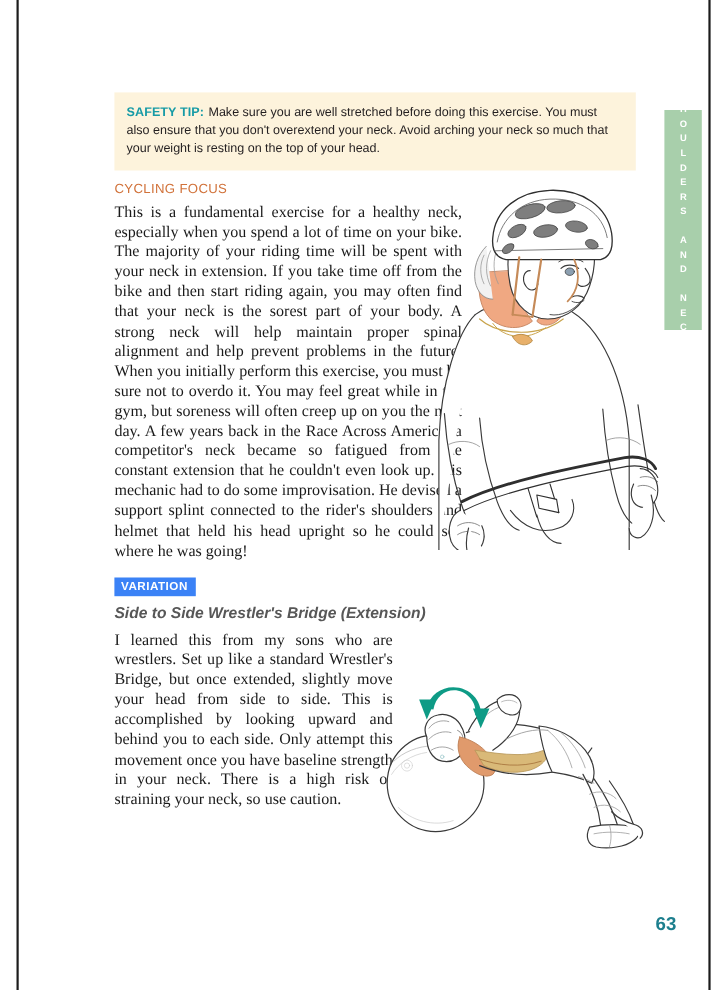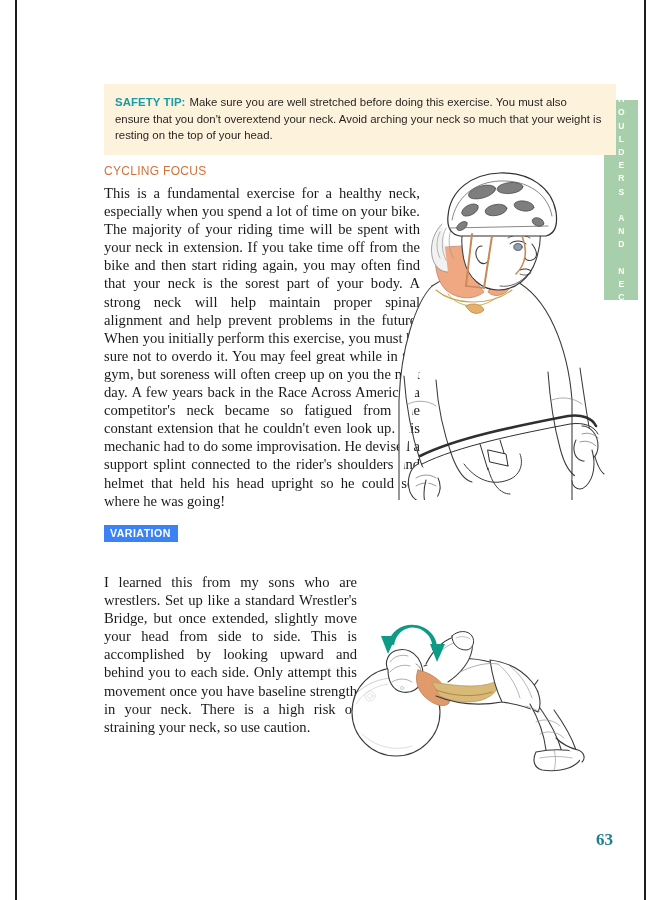--- a/index.html
+++ b/index.html
@@ -51,21 +51,21 @@
     color: #ffffff;
     white-space: nowrap;
     line-height: 1;
   }
 
   
   .safety-box {
     position: absolute;
     left: 104px;
     top: 84px;
-    width: 512px;
+    width: 474px;
     box-sizing: border-box;
     background: #fdf3dc;
     padding: 10px 12px 11px 11px;
   }
   .safety-text {
     font-family: "Liberation Sans", sans-serif;
     font-size: 11.4px;
     line-height: 16.5px;
     color: #231f20;
     margin: 0;
@@ -141,21 +141,21 @@
     color: #1a1a1a;
     text-align: justify;
     margin: 0;
   }
 
   
   .page-number {
     position: absolute;
     left: 596px;
     top: 830px;
-    font-family: Liberation Serif, serif;
+    font-family: Liberation Sans, sans-serif;
     font-weight: bold;
     font-size: 17px;
     color: #1d7f8e;
   }
 
   
   .illo {
     position: absolute;
   }
   .illo-cyclist {
@@ -273,20 +273,21 @@
 
       <path d="M186 258 C194 258 202 266 202 278 C202 290 192 296 184 292 C178 289 176 280 180 272" fill="#ffffff" stroke="#3a3a3a"></path>
       <path d="M186 266 C192 264 198 266 202 270" stroke="#6a6a6a" stroke-width="0.7" fill="none"></path>
       <path d="M184 274 C190 272 196 274 200 278" stroke="#6a6a6a" stroke-width="0.7" fill="none"></path>
       <path d="M196 282 C200 296 198 310 190 318 C184 324 176 320 176 312" fill="#ffffff" stroke="#3a3a3a"></path>
     </g>
   </svg>
 
   <span class="variation-badge">VARIATION</span>
 
+  <div class="variation-subtitle">Side to Side Wrestler's Bridge (Extension)</div>
 
   <p class="variation-body">I learned this from my sons who are wrestlers. Set up like a standard Wrestler's Bridge, but once extended, slightly move your head from side to side. This is accomplished by looking upward and behind you to each side. Only attempt this movement once you have baseline strength in your neck. There is a high risk of straining your neck, so use caution.</p>
 
   <svg class="illo illo-bridge" viewBox="0 0 250 182">
     <g fill="none" stroke="#3a3a3a" stroke-width="1" stroke-linecap="round" stroke-linejoin="round">
 
       <circle cx="56" cy="120" r="44" fill="#ffffff" stroke="#3a3a3a" stroke-width="1.1"></circle>
       <path d="M18 100 C26 92 40 86 54 86" stroke="#b8b8b8" stroke-width="0.7" fill="none"></path>
       <path d="M16 112 C22 102 34 94 48 92" stroke="#c6c6c6" stroke-width="0.6" fill="none"></path>
       <path d="M22 142 C34 154 54 160 72 154" stroke="#c6c6c6" stroke-width="0.6" fill="none"></path>

